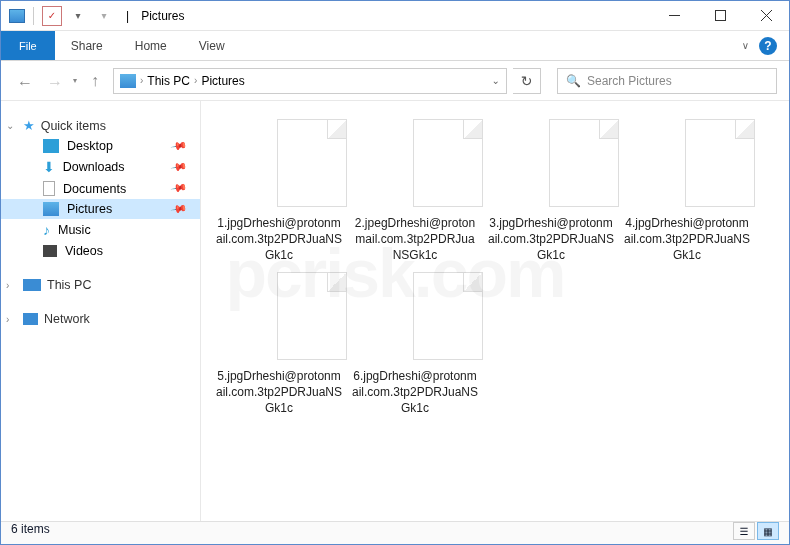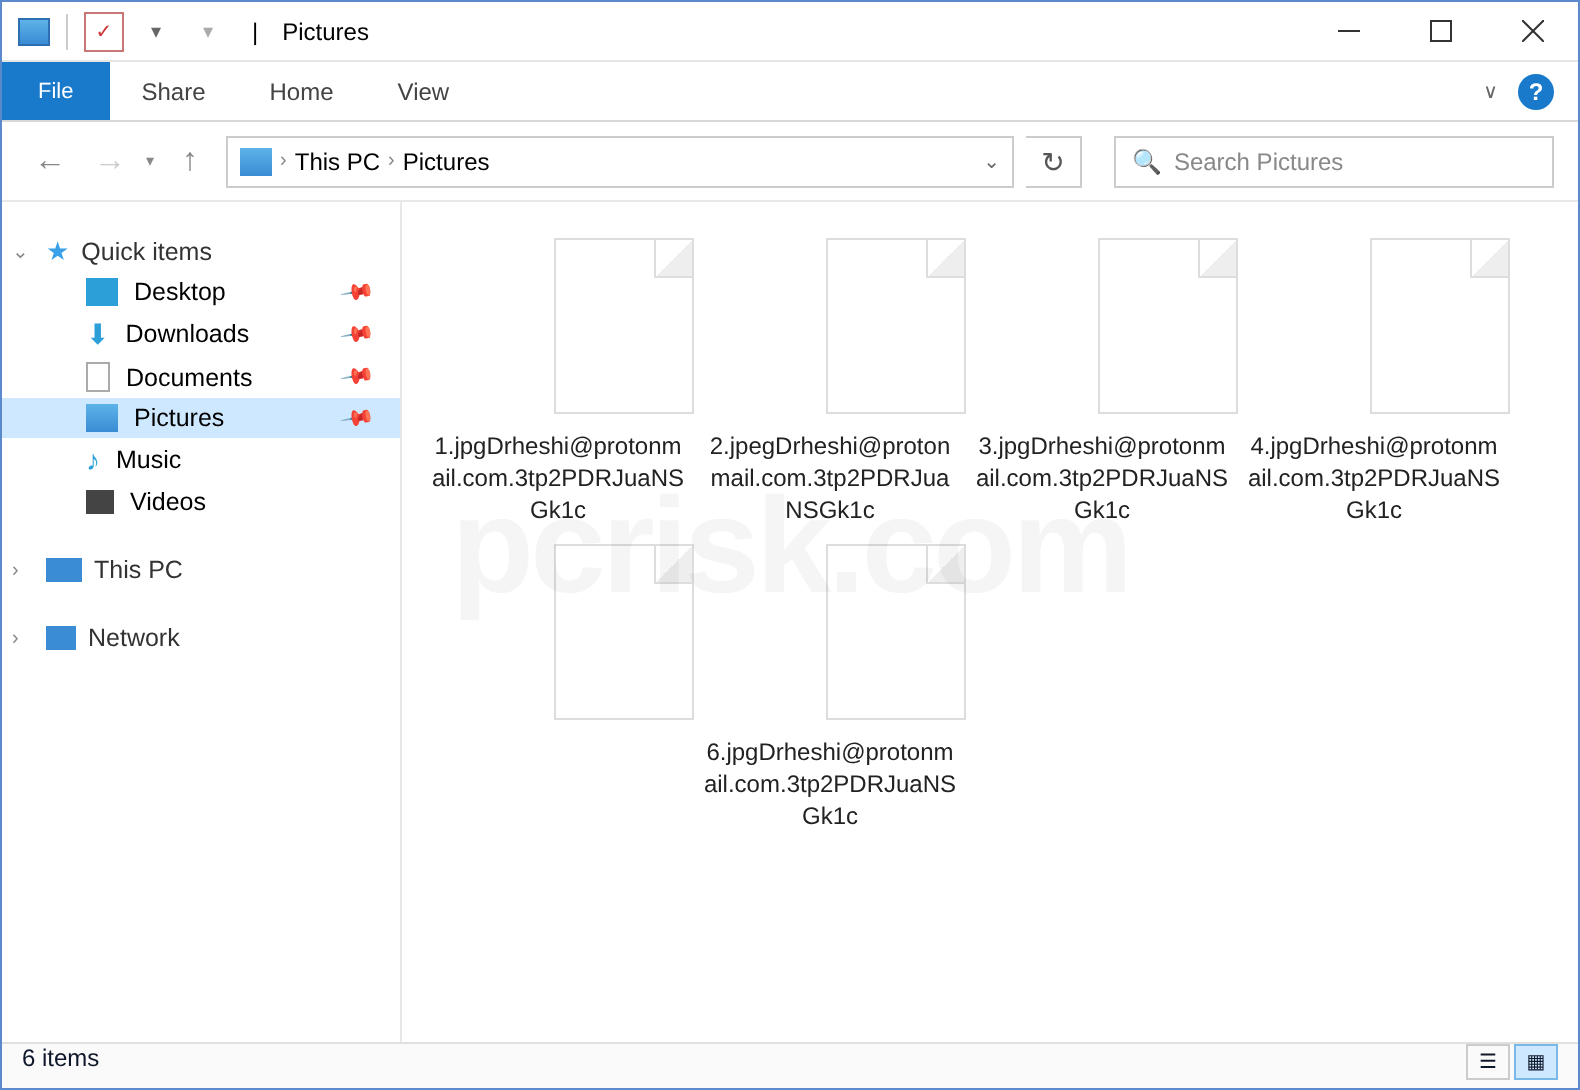--- a/index.html
+++ b/index.html
@@ -195,20 +195,21 @@
       <div class="file-item">
         <div class="file-thumb"></div>
         <div class="file-name">3.jpgDrheshi@protonmail.com.3tp2PDRJuaNSGk1c</div>
       </div>
       <div class="file-item">
         <div class="file-thumb"></div>
         <div class="file-name">4.jpgDrheshi@protonmail.com.3tp2PDRJuaNSGk1c</div>
       </div>
       <div class="file-item">
         <div class="file-thumb"></div>
+        <div class="file-name">5.jpgDrheshi@protonmail.com.3tp2PDRJuaNSGk1c</div>
       </div>
       <div class="file-item">
         <div class="file-thumb"></div>
         <div class="file-name">6.jpgDrheshi@protonmail.com.3tp2PDRJuaNSGk1c</div>
       </div>
     </div>
 </div>
 
 <div class="statusbar">
   <span>6 items</span>

